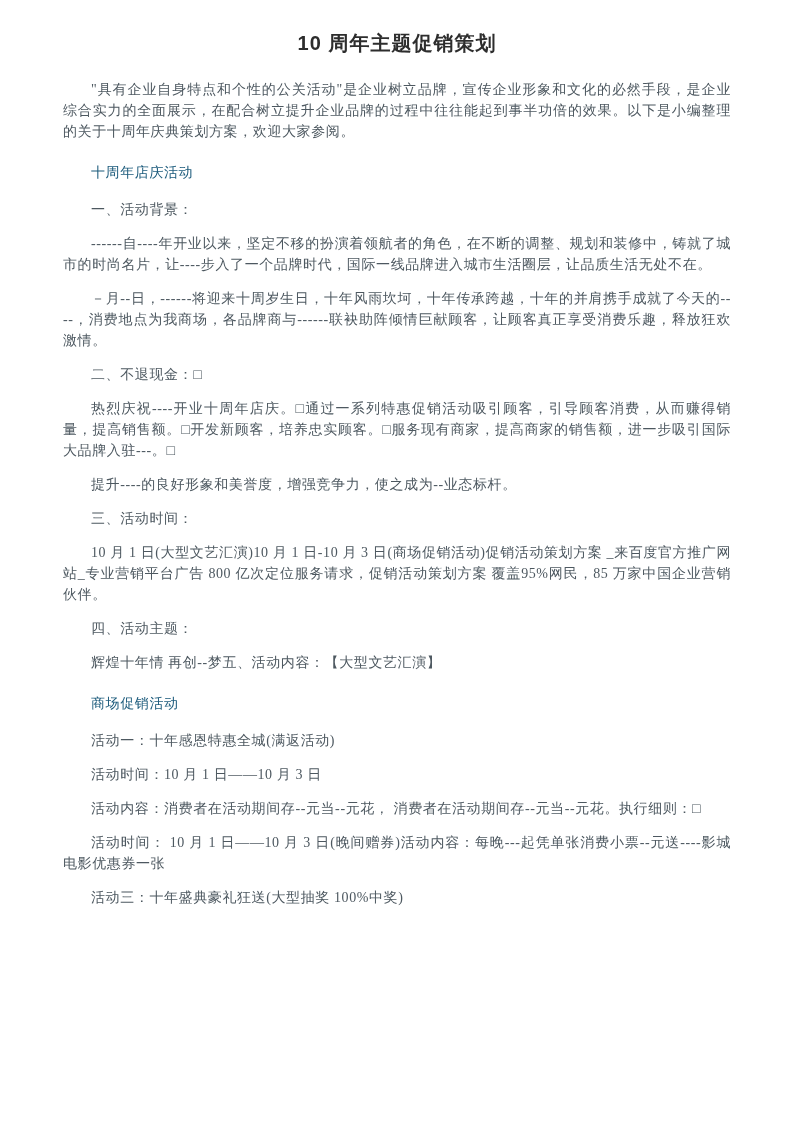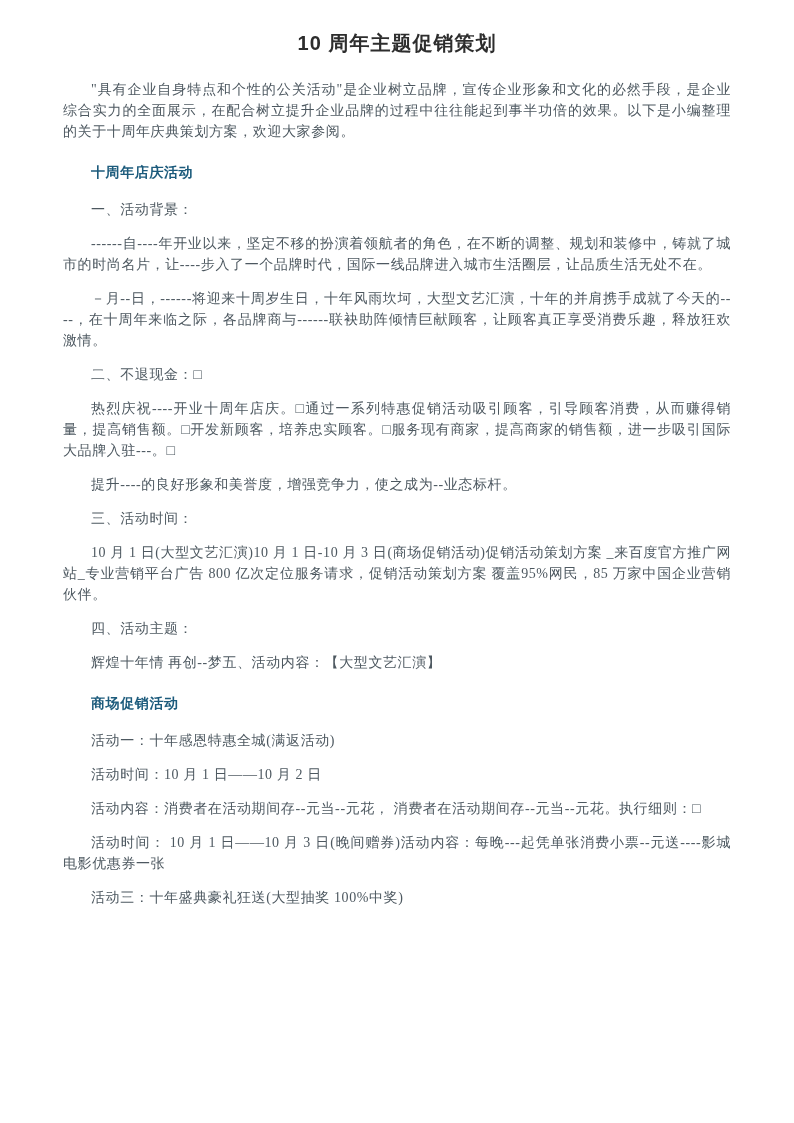--- a/index.html
+++ b/index.html
@@ -34,42 +34,42 @@
     text-indent: 2em;
     text-align: justify;
     letter-spacing: 0.6px;
     word-break: break-all;
   }
   .block.body-text {
     color: #4d5860;
   }
   .block.section-heading {
     color: #1c5b7c;
-    font-weight: 700;
+    font-weight: 400;
     margin-top: 20px;
     margin-bottom: 16px;
   }
 </style>
 </head>
 <body>
 
 <div class="page">
   <h1 class="doc-title">10 周年主题促销策划</h1>
 
   <p class="block body-text">"具有企业自身特点和个性的公关活动"是企业树立品牌，宣传企业形象和文化的必然手段，是企业综合实力的全面展示，在配合树立提升企业品牌的过程中往往能起到事半功倍的效果。以下是小编整理的关于十周年庆典策划方案，欢迎大家参阅。</p>
   <p class="block section-heading">十周年店庆活动</p>
   <p class="block body-text">一、活动背景：</p>
   <p class="block body-text">------自----年开业以来，坚定不移的扮演着领航者的角色，在不断的调整、规划和装修中，铸就了城市的时尚名片，让----步入了一个品牌时代，国际一线品牌进入城市生活圈层，让品质生活无处不在。</p>
-  <p class="block body-text">－月--日，------将迎来十周岁生日，十年风雨坎坷，大型文艺汇演，十年的并肩携手成就了今天的----，在十周年来临之际，各品牌商与------联袂助阵倾情巨献顾客，让顾客真正享受消费乐趣，释放狂欢激情。</p>
+  <p class="block body-text">－月--日，------将迎来十周岁生日，十年风雨坎坷，十年传承跨越，十年的并肩携手成就了今天的----，消费地点为我商场，各品牌商与------联袂助阵倾情巨献顾客，让顾客真正享受消费乐趣，释放狂欢激情。</p>
   <p class="block body-text">二、不退现金：□</p>
   <p class="block body-text">热烈庆祝----开业十周年店庆。□通过一系列特惠促销活动吸引顾客，引导顾客消费，从而赚得销量，提高销售额。□开发新顾客，培养忠实顾客。□服务现有商家，提高商家的销售额，进一步吸引国际大品牌入驻---。□</p>
   <p class="block body-text">提升----的良好形象和美誉度，增强竞争力，使之成为--业态标杆。</p>
   <p class="block body-text">三、活动时间：</p>
   <p class="block body-text">10 月 1 日(大型文艺汇演)10 月 1 日-10 月 3 日(商场促销活动)促销活动策划方案 _来百度官方推广网站_专业营销平台广告 800 亿次定位服务请求，促销活动策划方案 覆盖95%网民，85 万家中国企业营销伙伴。</p>
   <p class="block body-text">四、活动主题：</p>
   <p class="block body-text">辉煌十年情 再创--梦五、活动内容：【大型文艺汇演】</p>
   <p class="block section-heading">商场促销活动</p>
   <p class="block body-text">活动一：十年感恩特惠全城(满返活动)</p>
-  <p class="block body-text">活动时间：10 月 1 日——10 月 2 日</p>
+  <p class="block body-text">活动时间：10 月 1 日——10 月 3 日</p>
   <p class="block body-text">活动内容：消费者在活动期间存--元当--元花， 消费者在活动期间存--元当--元花。执行细则：□</p>
   <p class="block body-text">活动时间： 10 月 1 日——10 月 3 日(晚间赠券)活动内容：每晚---起凭单张消费小票--元送----影城电影优惠券一张</p>
   <p class="block body-text">活动三：十年盛典豪礼狂送(大型抽奖 100%中奖)</p>
 </div>
 
 </body></html>

